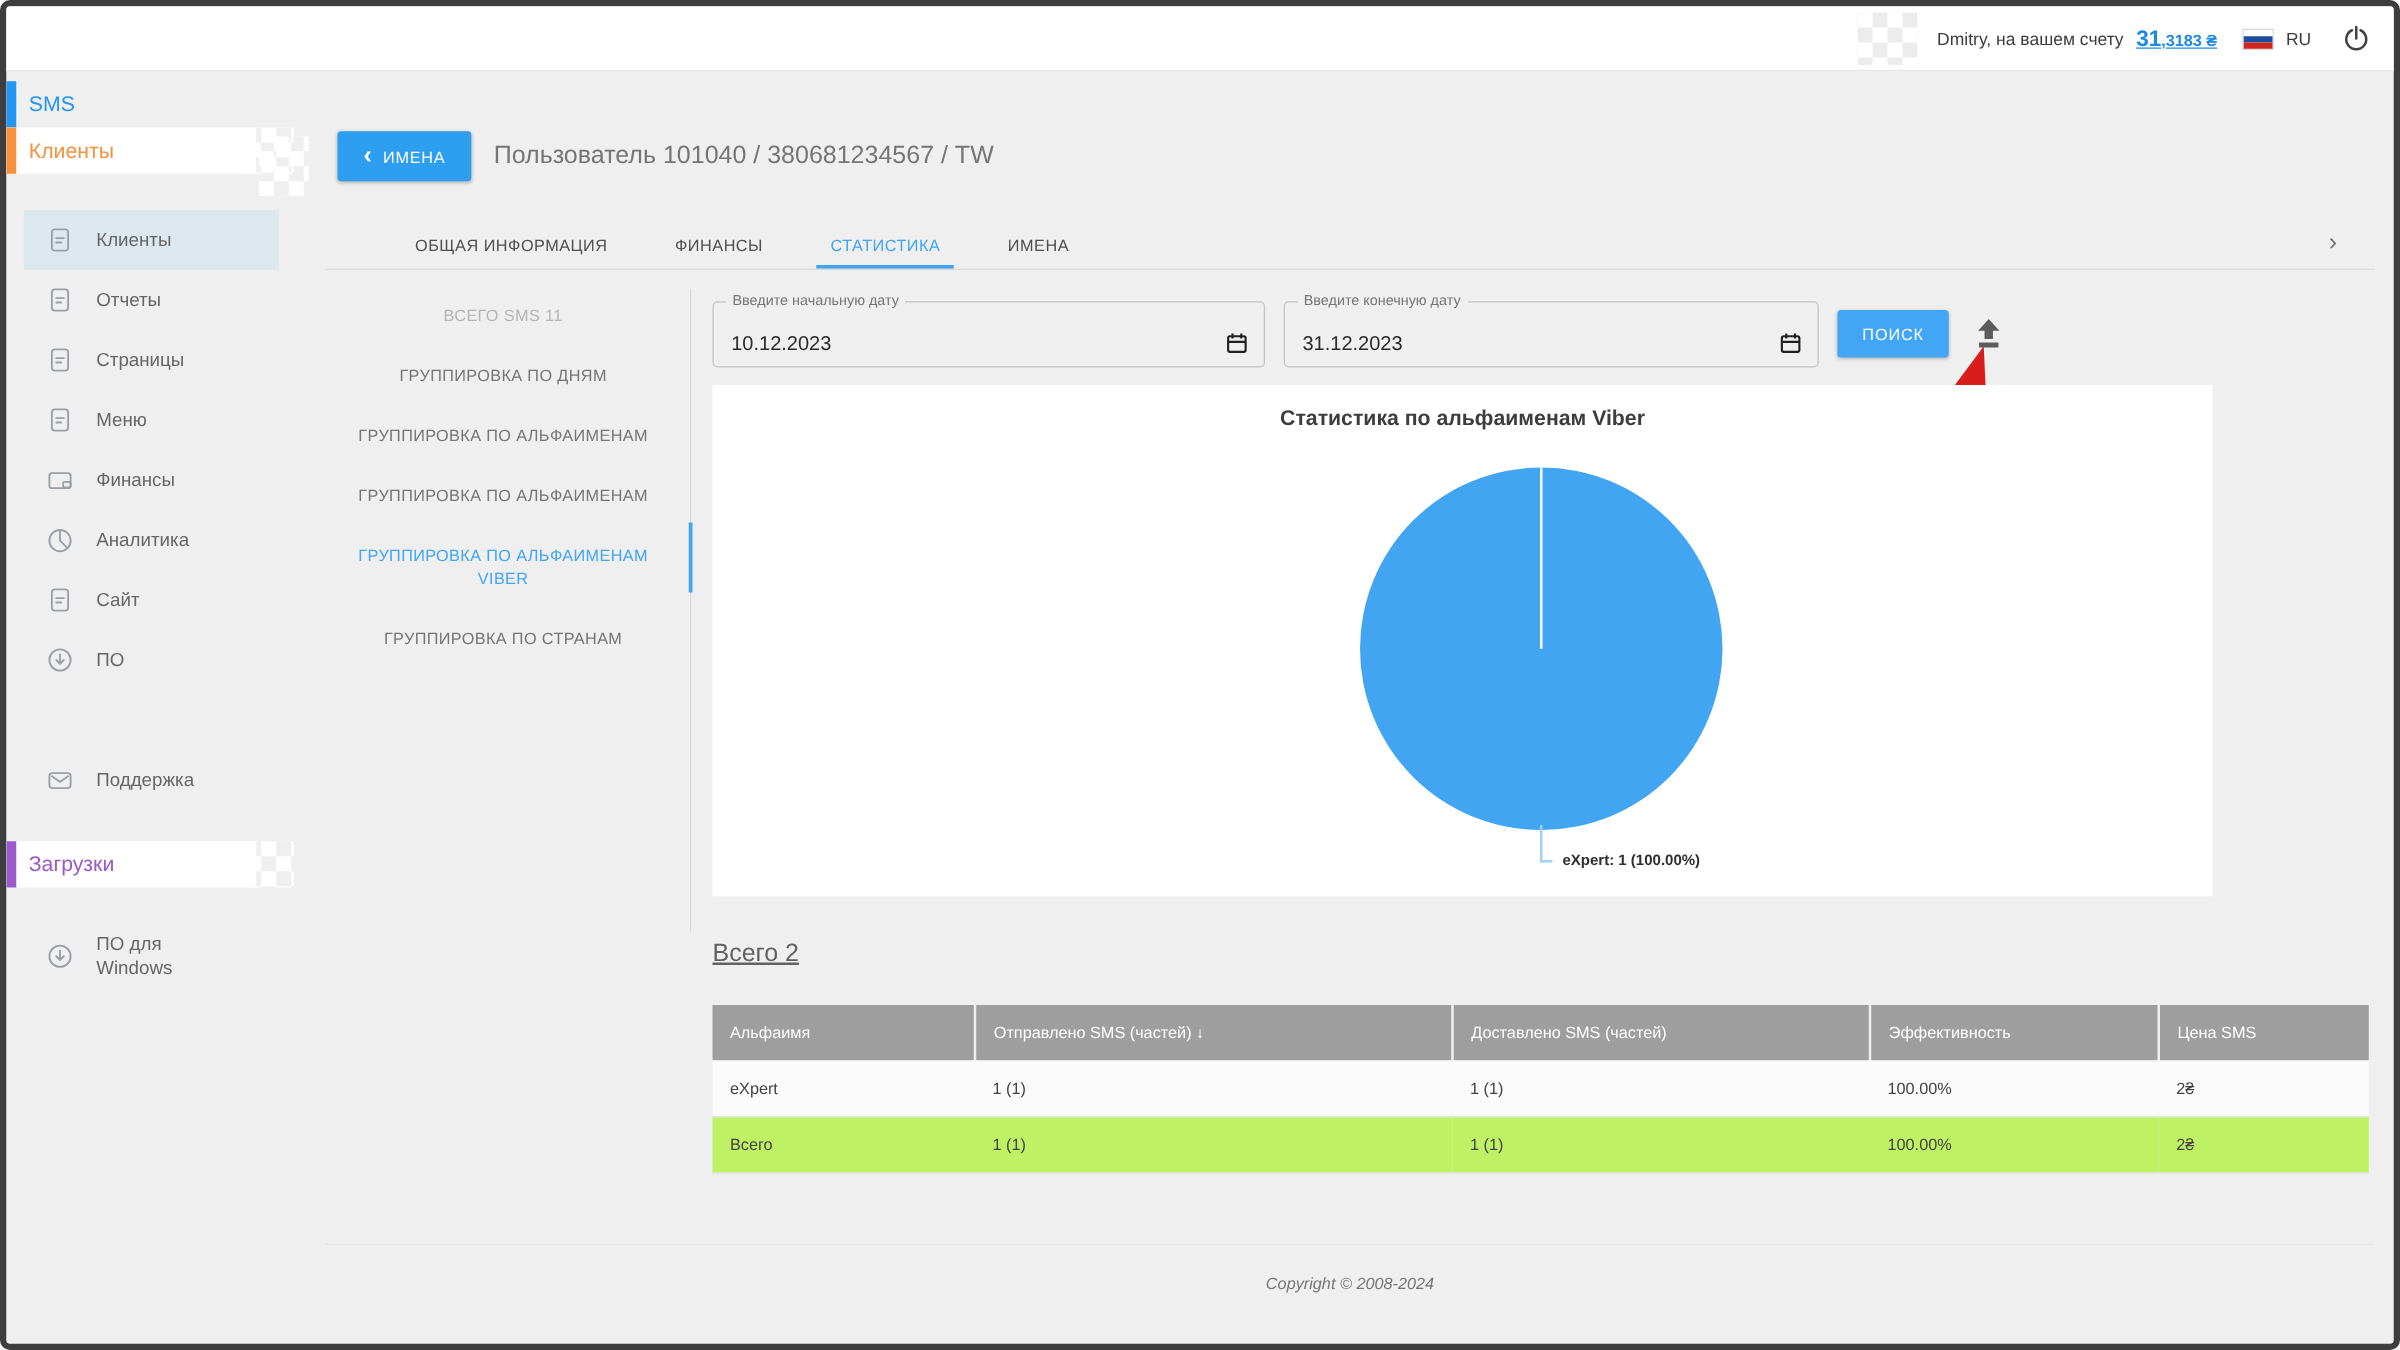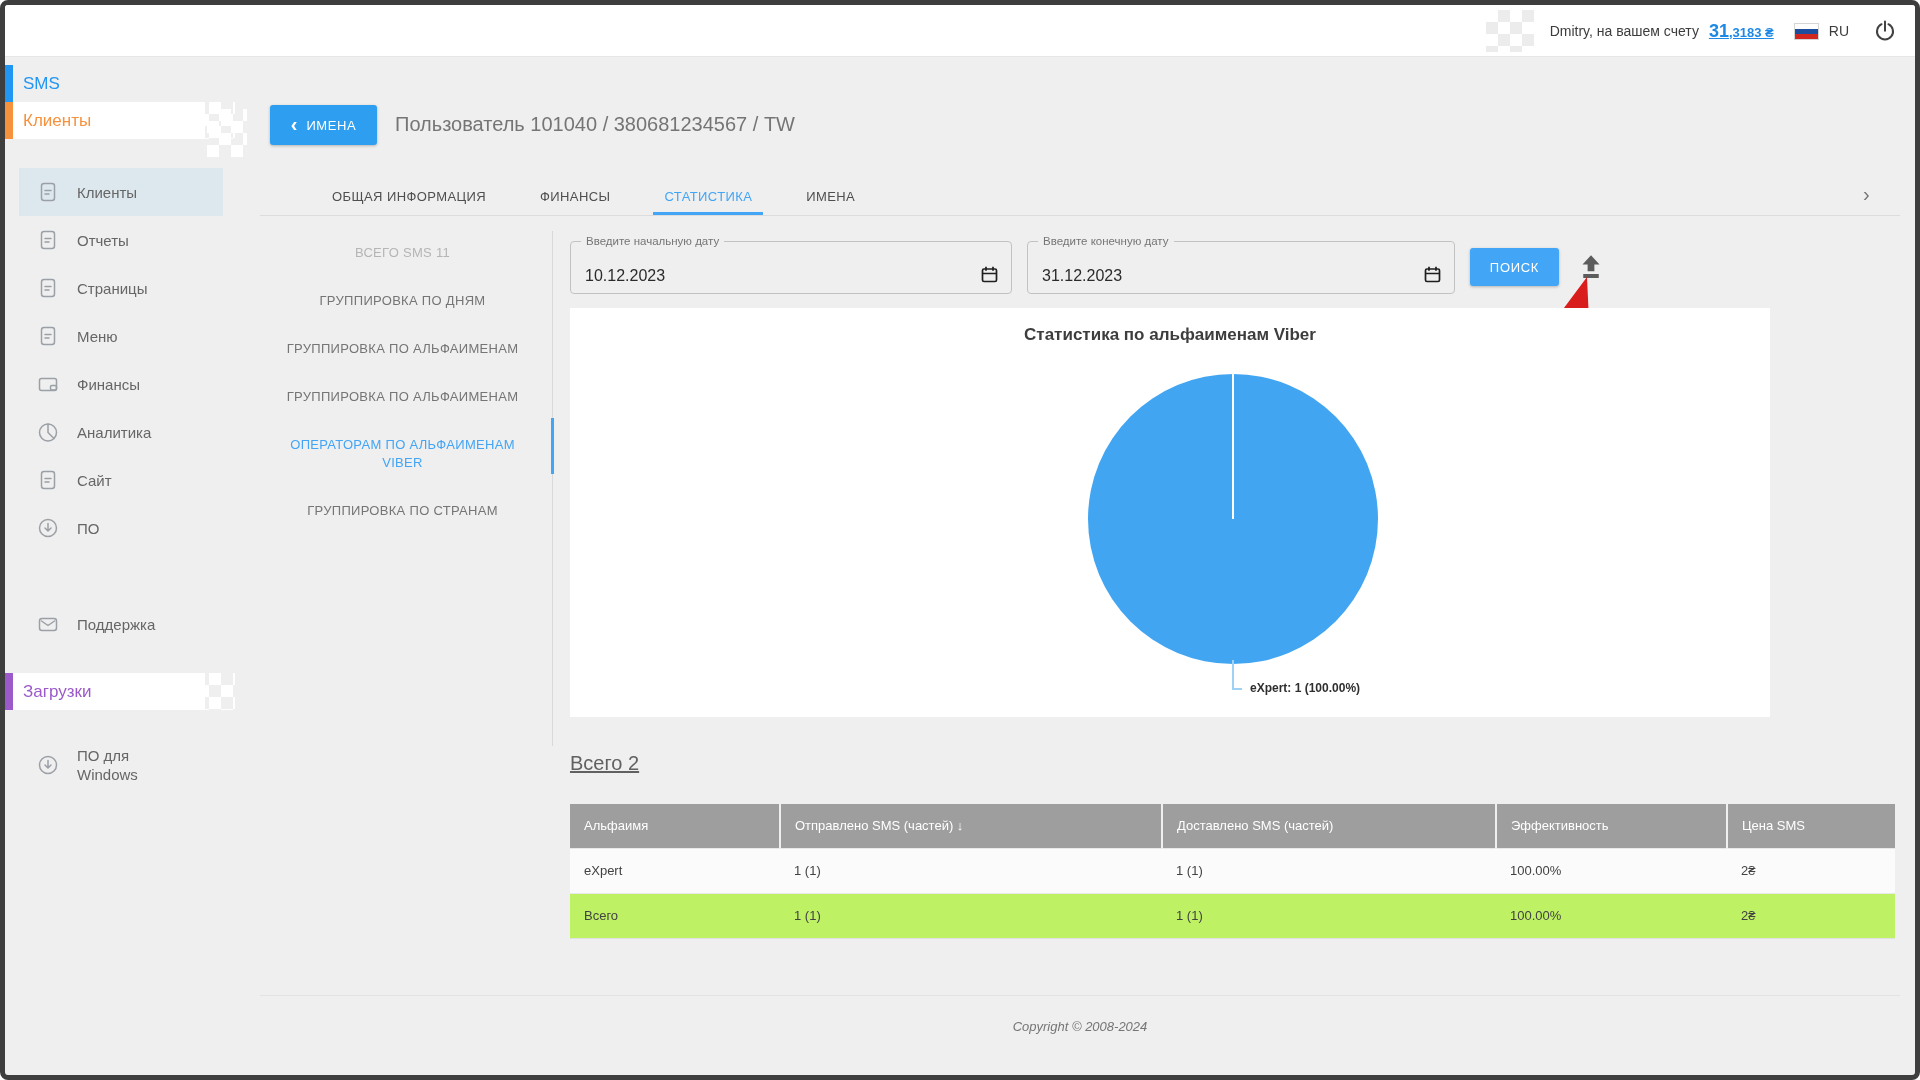--- a/index.html
+++ b/index.html
@@ -254,21 +254,21 @@
     <div class="tab">ИМЕНА</div>
   </div>
   <div class="tabs-more">›</div>
   <div class="tabs-divider"></div>
 
   <div class="submenu">
     <div class="sm-item muted">ВСЕГО SMS 11</div>
     <div class="sm-item">ГРУППИРОВКА ПО ДНЯМ</div>
     <div class="sm-item">ГРУППИРОВКА ПО АЛЬФАИМЕНАМ</div>
     <div class="sm-item">ГРУППИРОВКА ПО АЛЬФАИМЕНАМ</div>
-    <div class="sm-item active">ОПЕРАТОРАМ ПО АЛЬФАИМЕНАМ VIBER</div>
+    <div class="sm-item active">ГРУППИРОВКА ПО АЛЬФАИМЕНАМ VIBER</div>
     <div class="sm-item">ГРУППИРОВКА ПО СТРАНАМ</div>
   </div>
   <div class="sm-vline"></div>
   <div class="sm-indicator"></div>
 
   <fieldset class="date-field date-start">
     <legend>Введите начальную дату</legend>
     <div class="date-value">10.12.2023</div>
     <span class="cal-icon">
           <svg width="19" height="19" viewBox="0 0 19 19">

